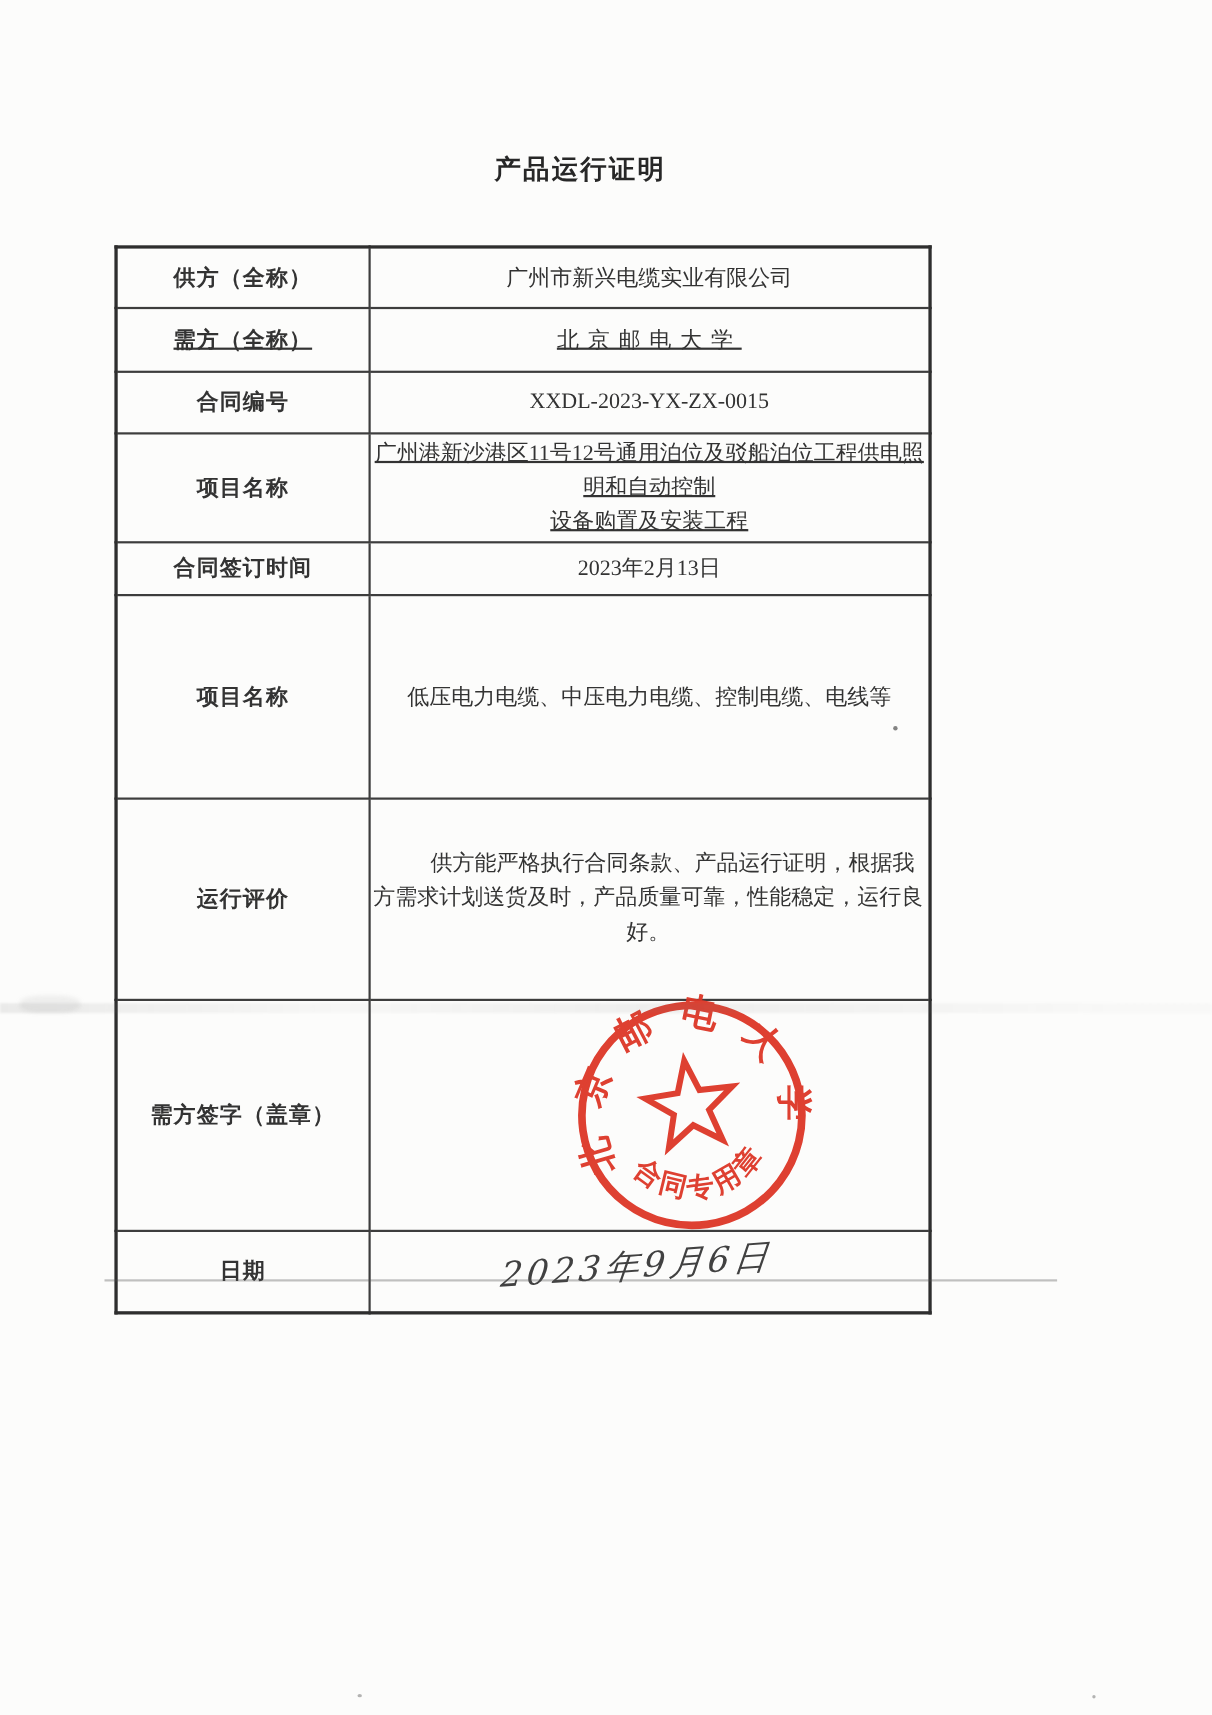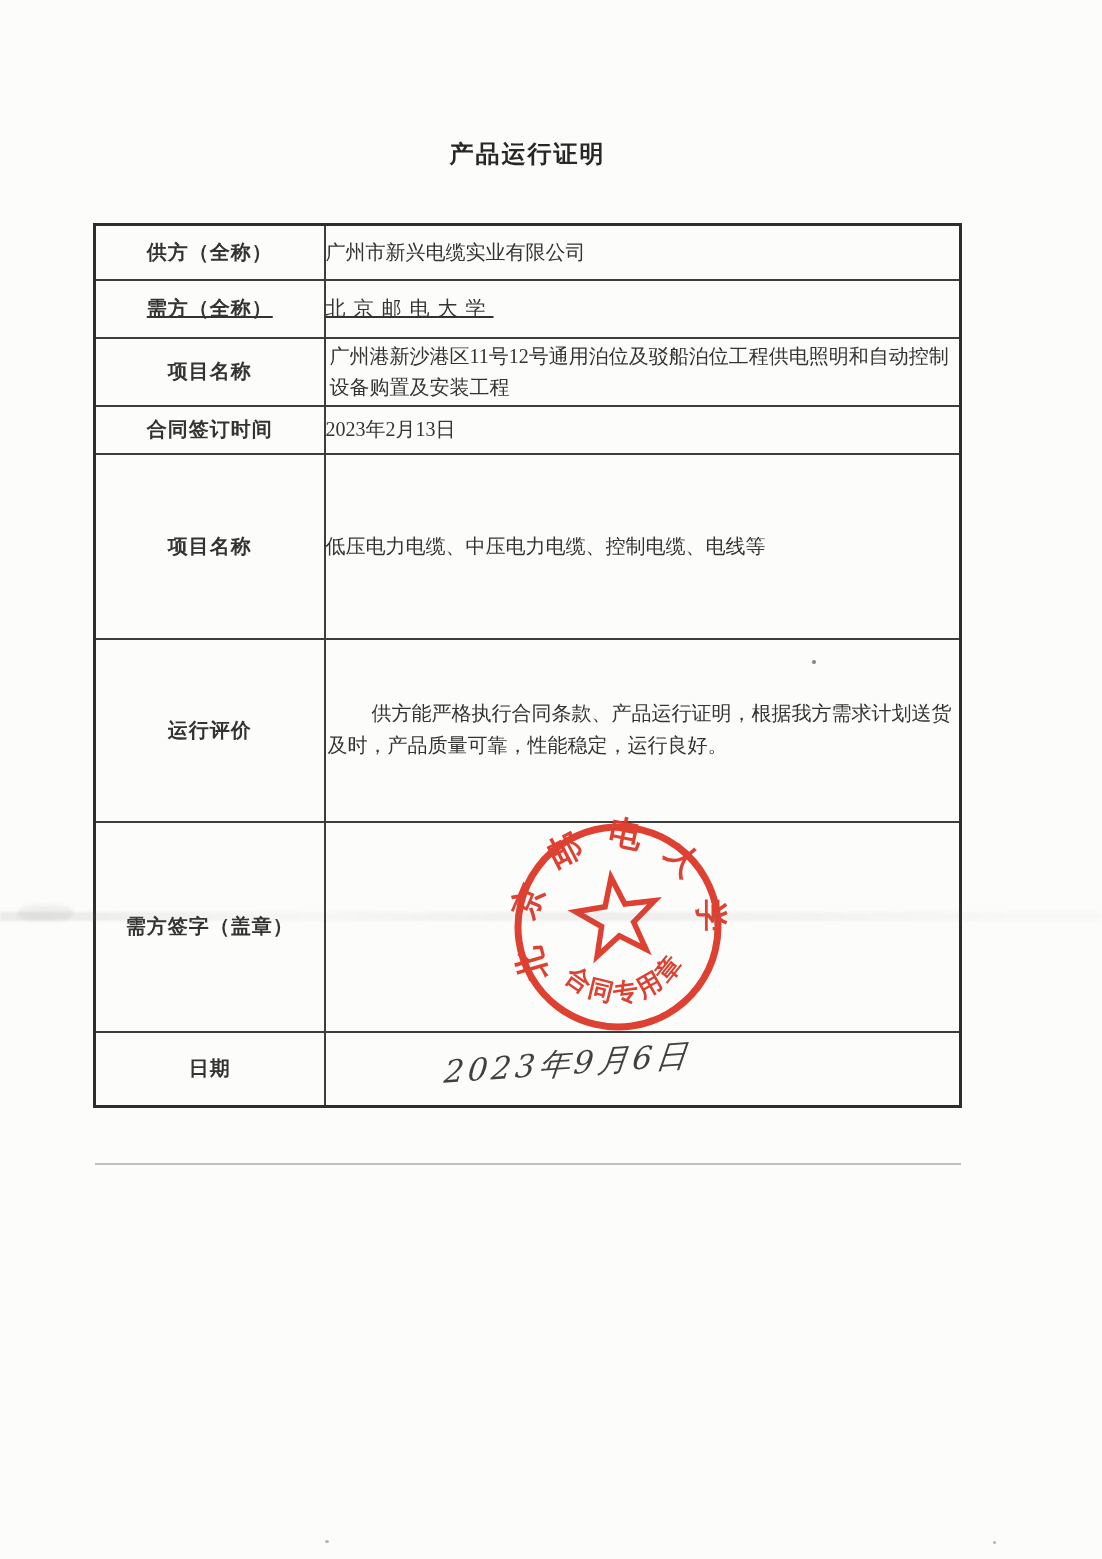--- a/index.html
+++ b/index.html
@@ -8,44 +8,44 @@
     width:1102px; height:1559px; position:relative; overflow:hidden;
     font-family:"Liberation Serif","DejaVu Serif",serif;
     color:#333;
   }
   .title {
     position:absolute; top:138px; left:93px; width:869px;
     text-align:center; font-size:24px; font-weight:bold;
     letter-spacing:2px; color:#272727;
   }
   table.cert {
-    position:absolute; top:223px; left:93px; width:869px;
+    position:absolute; top:223px; left:104px; width:743px;
     border-collapse:collapse; table-layout:fixed;
     border:3px solid #2e2e2e;
   }
   table.cert td {
     border:2px solid #3d3d3d; vertical-align:middle;
     font-size:20px; color:#333; background:transparent;
   }
   td.lbl {
     width:230px; text-align:center; font-weight:bold;
     color:#2b2b2b; letter-spacing:1px;
   }
-  td.val { }
+  td.val { text-align:center; }
   tr.h1  td { height:55px; }
   tr.h2  td { height:58px;text-decoration:underline; }
   tr.h3  td { height:56px; }
   tr.h4  td { height:65px; }
   tr.h5  td { height:48px;margin-top:48px; }
   tr.h6  td { height:185px; }
   tr.h7  td { height:183px; }
   tr.h8  td { height:210px;margin-top:36px; }
   tr.h9  td { height:75px;margin-left:32px; }
   .val-spaced { letter-spacing:8px; }
-  .val-project { line-height:1.55; padding:2px 4px; }
+  .val-project { line-height:1.55; padding:2px 4px;text-decoration:underline; }
   .val-eval { text-align:left; padding:0 4px 0 2px; }
   .val-eval p { text-indent:2.2em; line-height:1.58; }
   .cell-stamp { position:relative; }
   .stamp {
     position:absolute; left:180px; top:-8px; width:224px; height:224px;
     transform:rotate(-8deg); transform-origin:50% 50%; opacity:0.95;
   }
   .cell-date { position:relative; }
   .handwriting {
     position:absolute; left:118px; top:10px;
@@ -81,20 +81,24 @@
 
 <table class="cert">
   <tbody>
       <tr class="h1">
     <td class="lbl">供方（全称）</td>
     <td class="val">广州市新兴电缆实业有限公司</td>
   </tr>
   <tr class="h2">
     <td class="lbl">需方（全称）</td>
     <td class="val val-spaced">北京邮电大学</td>
+  </tr>
+  <tr class="h3">
+    <td class="lbl">合同编号</td>
+    <td class="val">XXDL-2023-YX-ZX-0015</td>
   </tr>
   <tr class="h4">
     <td class="lbl">项目名称</td>
     <td class="val val-project">
       <div>广州港新沙港区11号12号通用泊位及驳船泊位工程供电照明和自动控制</div>
       <div>设备购置及安装工程</div>
     </td>
   </tr>
   <tr class="h5">
     <td class="lbl">合同签订时间</td>

